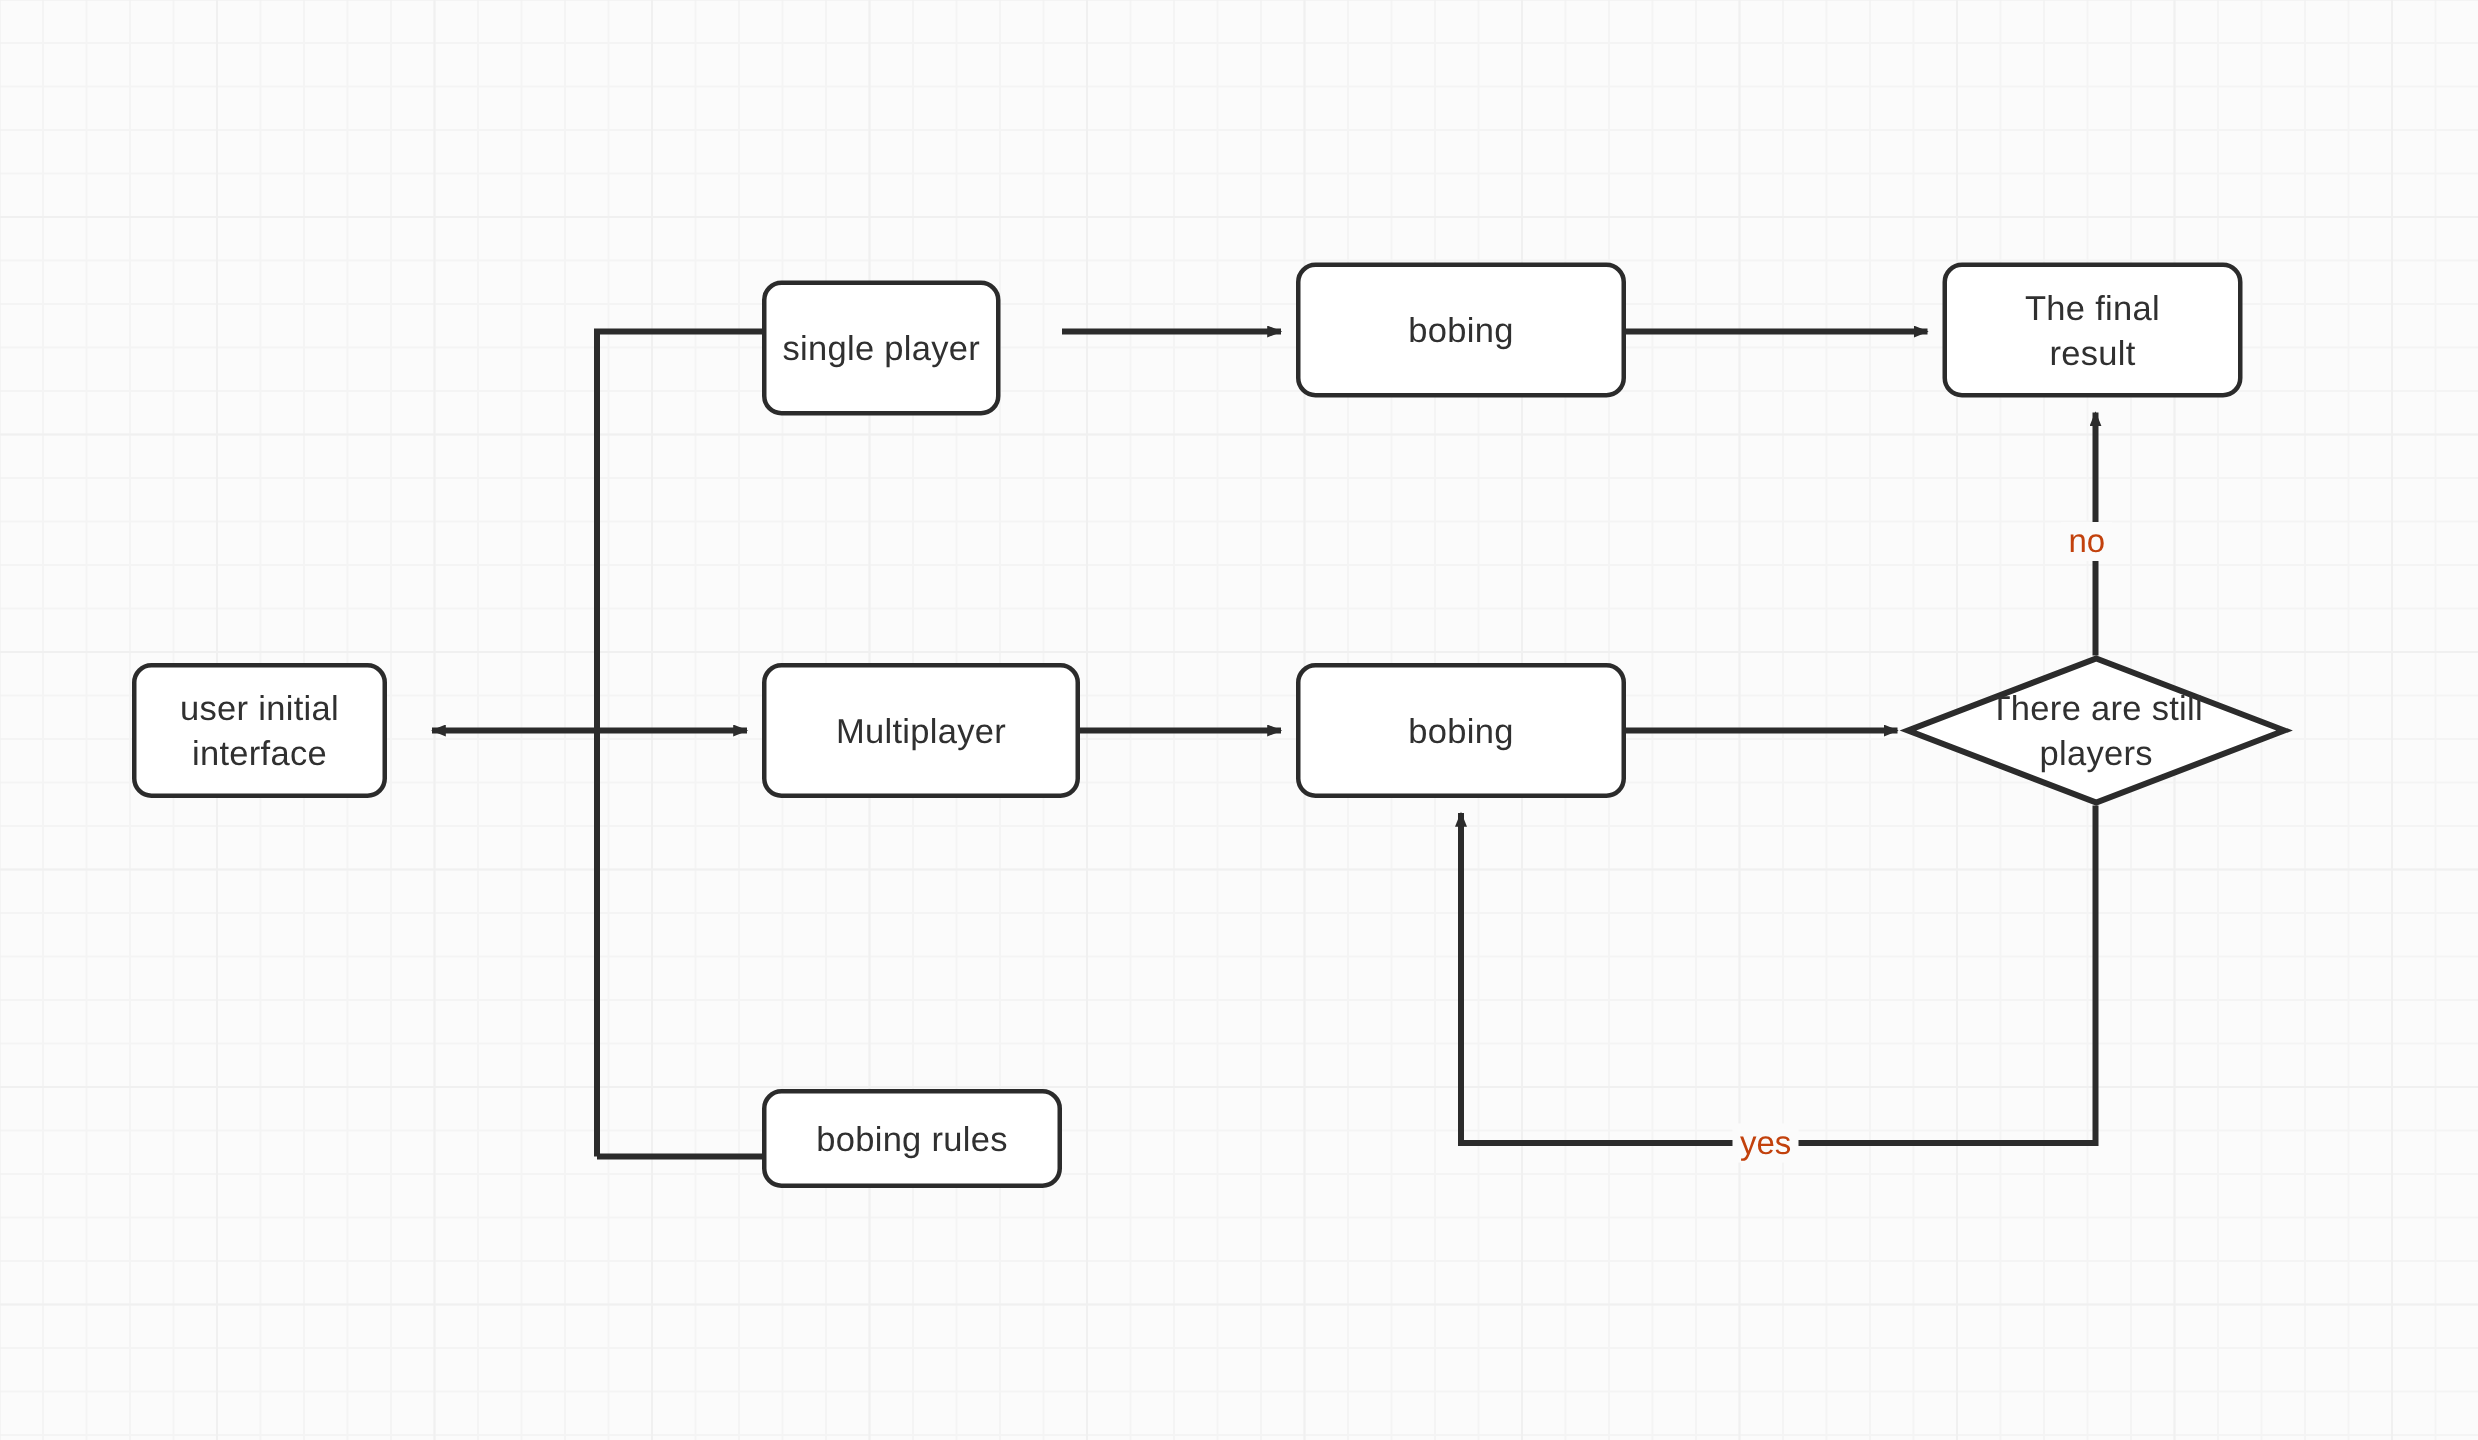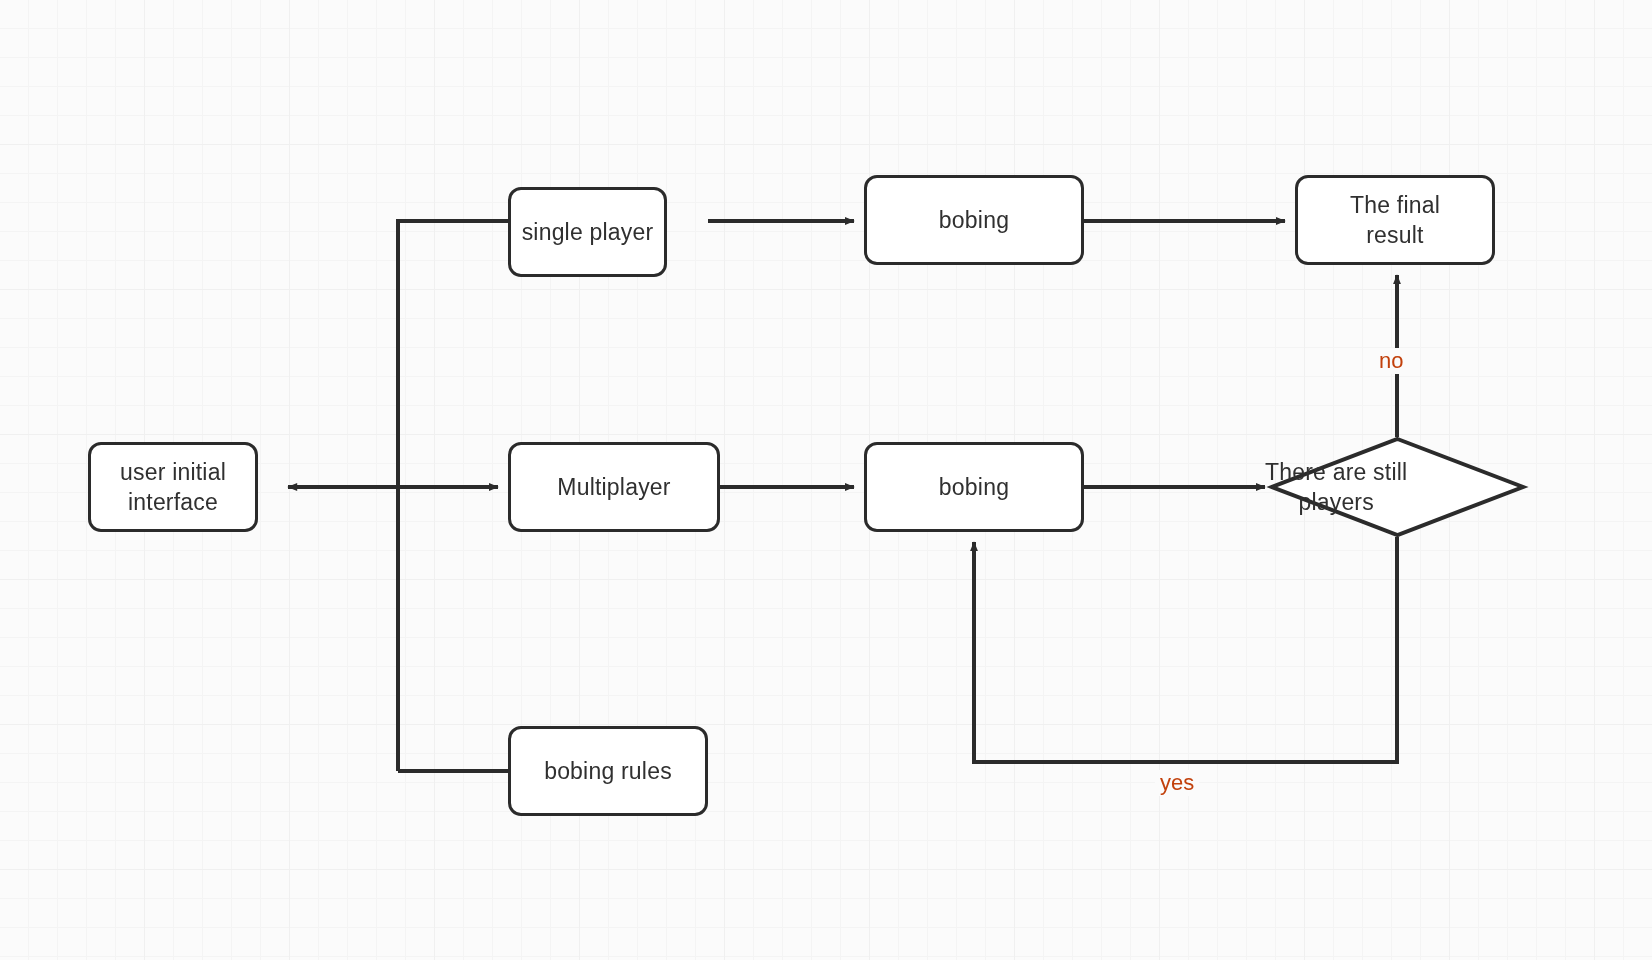--- a/index.html
+++ b/index.html
@@ -56,20 +56,21 @@
     position: absolute;
   }
   .diamond-label {
     position: absolute;
     left: 0;
     top: 0;
     width: 100%;
     height: 100%;
     display: flex;
     align-items: center;
+    justify-content: center;
     text-align: center;
     color: #303030;
     font-family: "Liberation Sans", sans-serif;
     font-size: 23px;
     line-height: 1.32;
     letter-spacing: 0.2px;
   }
   .edge-label {
     position: absolute;
     background: #fbfbfb;
@@ -125,21 +126,21 @@
   </div>
 
   <div class="node" style="left:508px; top:187px; width:159px; height:90px;">
     <span style="white-space:pre-line;">single player</span>
   </div>
 
   <div class="node" style="left:508px; top:442px; width:212px; height:90px;">
     <span style="white-space:pre-line;">Multiplayer</span>
   </div>
 
-  <div class="node" style="left:508px; top:726px; width:200px; height:90px;">
+  <div class="node" style="left:508px; top:726px; width:200px; height:66px;">
     <span style="white-space:pre-line;">bobing rules</span>
   </div>
 
   <div class="node" style="left:864px; top:175px; width:220px; height:90px;">
     <span style="white-space:pre-line;">bobing</span>
   </div>
 
   <div class="node" style="left:864px; top:442px; width:220px; height:90px;">
     <span style="white-space:pre-line;">bobing</span>
   </div>
@@ -156,17 +157,17 @@
     <div class="diamond-label">
       <span style="white-space:pre-line;">There are still
 players</span>
     </div>
   </div>
 
   <div class="edge-label" style="left:1374px; top:348px;">
     <span>no</span>
   </div>
 
-  <div class="edge-label" style="left:1155px; top:770px;">
+  <div class="edge-label" style="left:1155px; top:749px;">
     <span>yes</span>
   </div>
 
 </div>
 
 </body></html>

